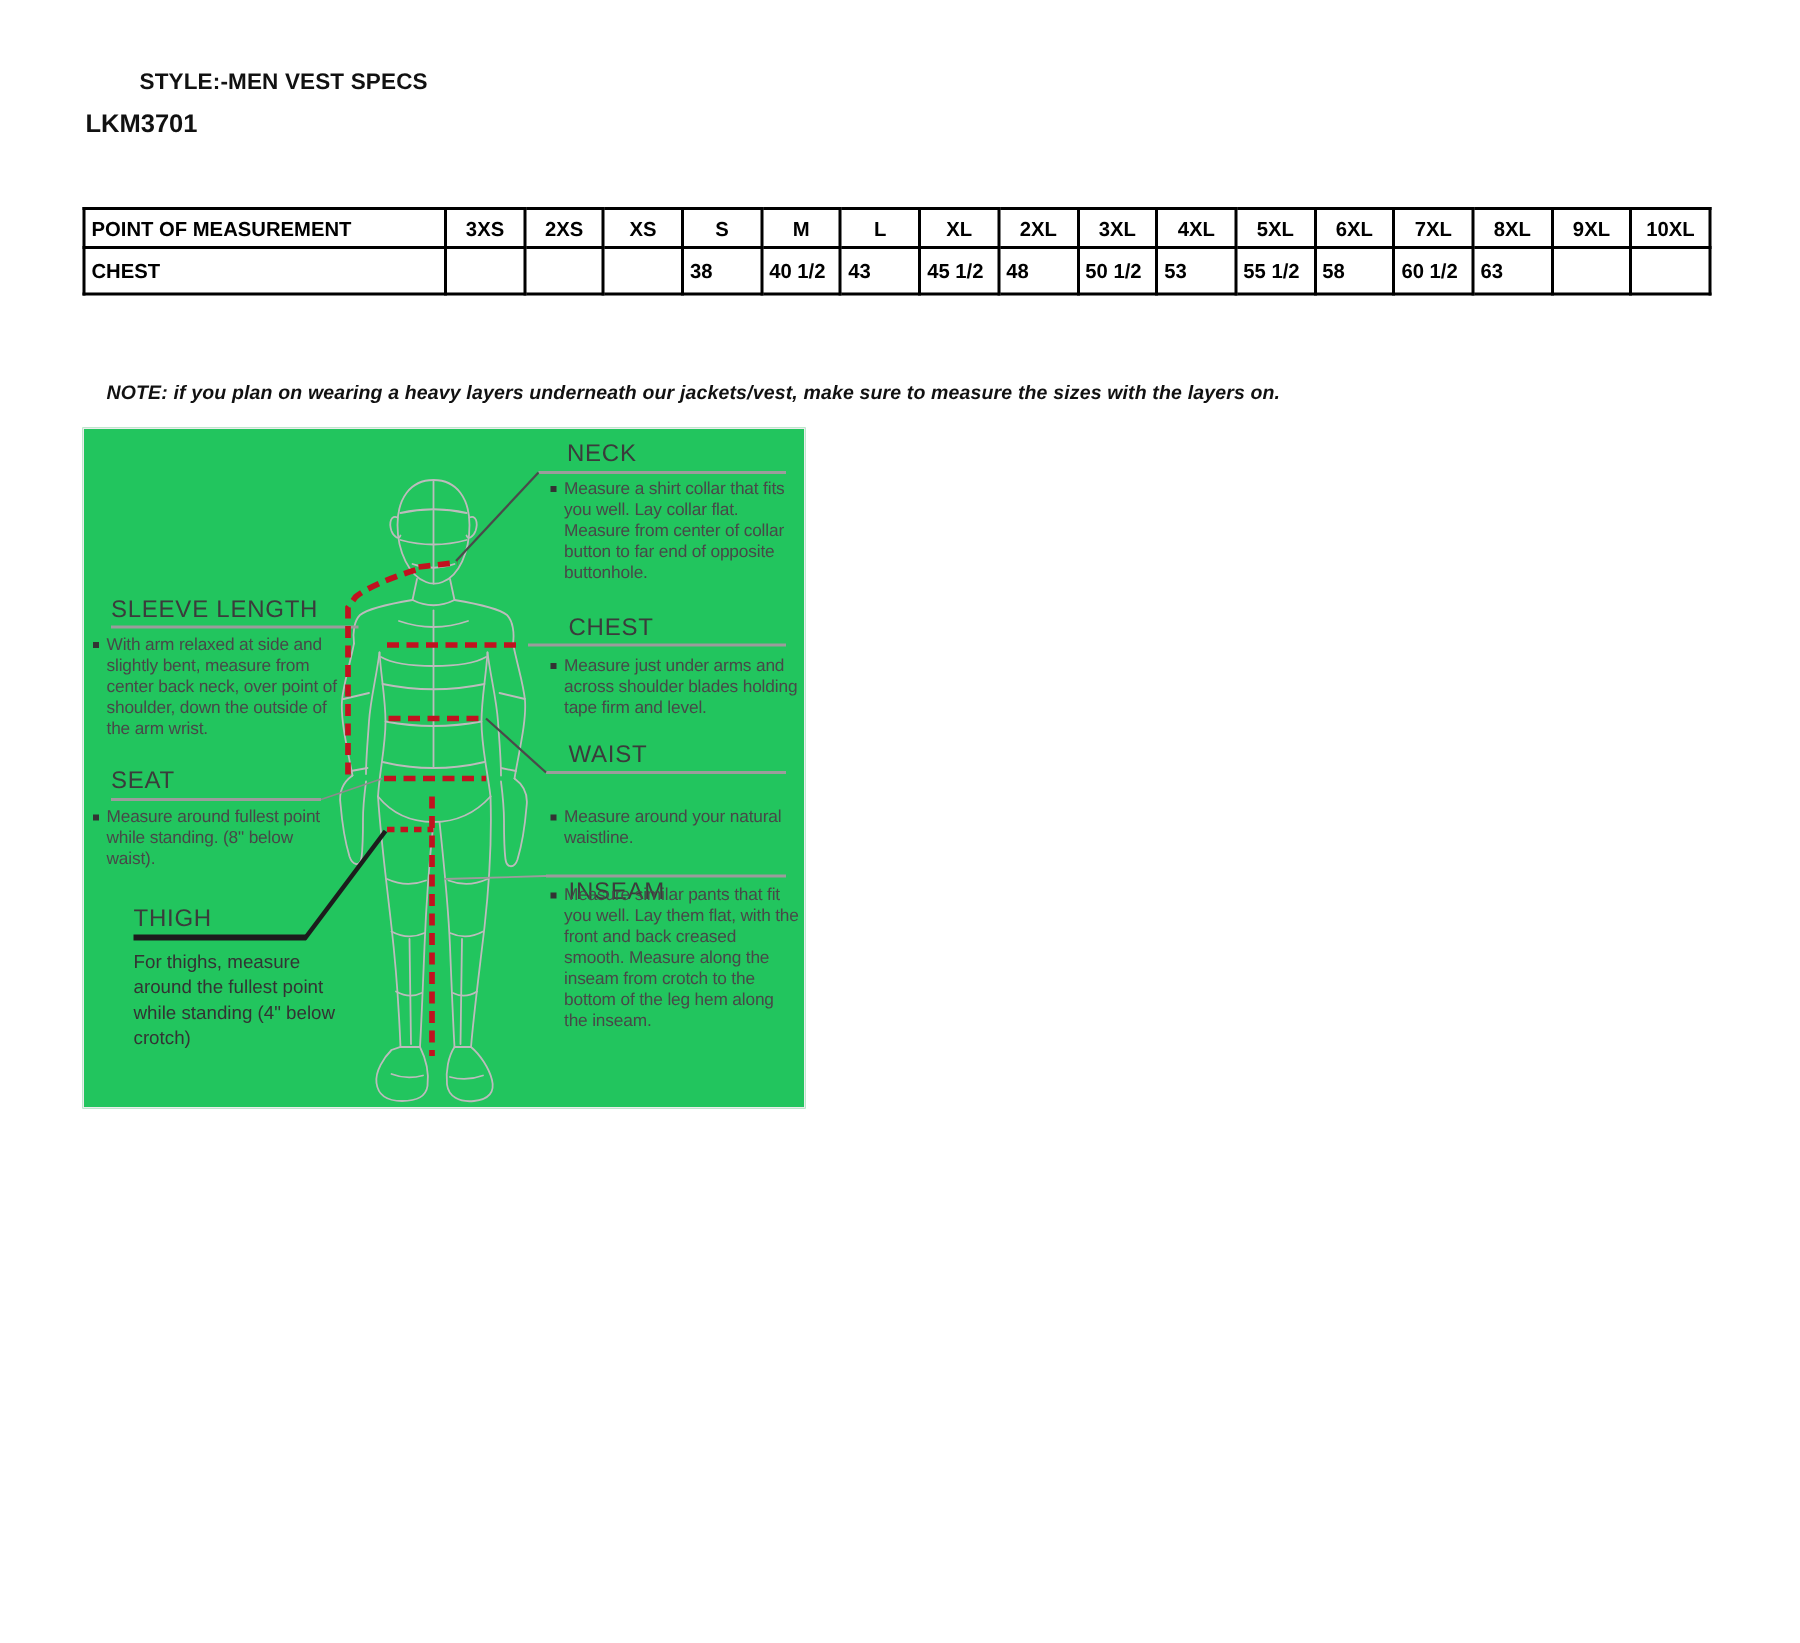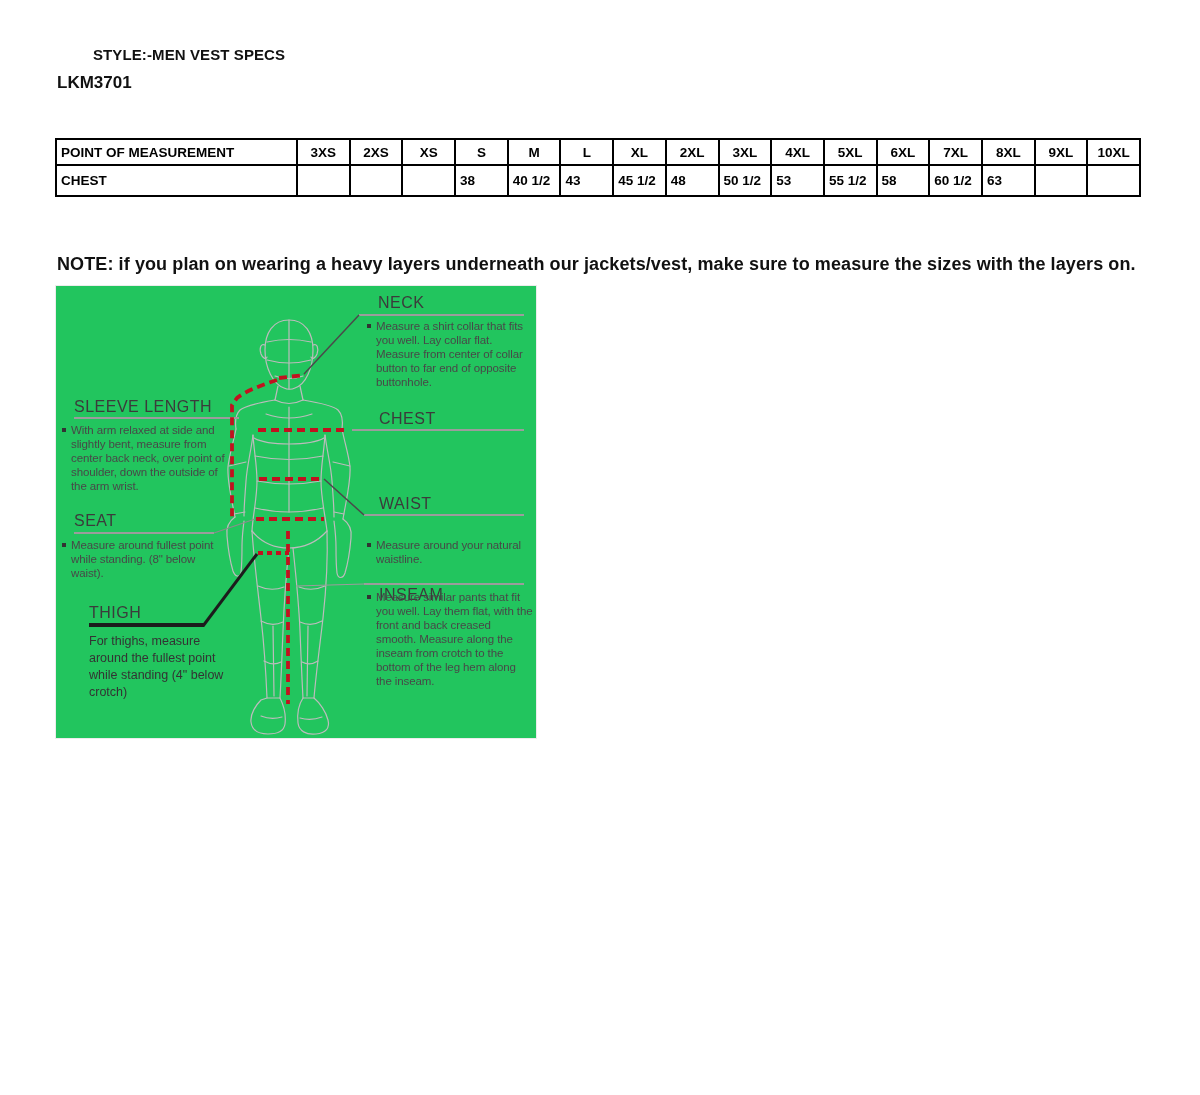--- a/index.html
+++ b/index.html
@@ -13,21 +13,21 @@
   .style-code{font-size:17px;font-weight:bold;margin-top:10px;}
 
   table.sizes{position:absolute;left:55px;top:138px;width:1086px;border-collapse:collapse;
     table-layout:fixed;font-size:13.5px;font-weight:bold;color:#000;border:2px solid #c4b5fd;}
   table.sizes th,table.sizes td{border:2px solid #000;padding:1px 4px;overflow:hidden;white-space:nowrap;}
   table.sizes thead th{height:22px;text-align:center;}
   table.sizes thead th.pom{text-align:left;}
   table.sizes tbody th{height:27px;text-align:left;font-weight:bold;}
   table.sizes tbody td{height:27px;text-align:left;}
 
-  .note{position:absolute;left:57px;top:254px;font-size:18px;font-weight:bold;letter-spacing:.1px;}
+  .note{position:absolute;left:71px;top:254px;font-size:13px;font-weight:bold;letter-spacing:.1px;font-style:italic;}
 
   .diagram{position:absolute;left:55px;top:285px;width:480px;height:452px;border:1px solid #ececec;background:#22c55e;}
   .diagram svg{position:absolute;left:0;top:0;}
 
   .sec-title{position:absolute;font-size:16px;color:#3b3b3b;letter-spacing:.5px;white-space:nowrap;}
   .sec-desc{position:absolute;display:flex;gap:5px;font-size:11.5px;line-height:14px;color:#484848;letter-spacing:-.1px;}
   .bullet{width:4px;height:4px;background:#333;margin-top:5px;flex:none;}
   .plain-desc{position:absolute;font-size:12.5px;line-height:17px;color:#333;letter-spacing:0;}
 
   
@@ -177,20 +177,24 @@
     <span>Measure a shirt collar that fits you well. Lay collar flat. Measure from center of collar button to far end of opposite buttonhole.</span>
   </div>
 
   <div class="sec-title t-sleeve">SLEEVE LENGTH</div>
   <div class="sec-desc d-sleeve">
     <span class="bullet"></span>
     <span>With arm relaxed at side and slightly bent, measure from center back neck, over point of shoulder, down the outside of the arm wrist.</span>
   </div>
 
   <div class="sec-title t-chest">CHEST</div>
+  <div class="sec-desc d-chest">
+    <span class="bullet"></span>
+    <span>Measure just under arms and across shoulder blades holding tape firm and level.</span>
+  </div>
 
   <div class="sec-title t-waist">WAIST</div>
   <div class="sec-desc d-waist">
     <span class="bullet"></span>
     <span>Measure around your natural waistline.</span>
   </div>
 
   <div class="sec-title t-seat">SEAT</div>
   <div class="sec-desc d-seat">
     <span class="bullet"></span>

